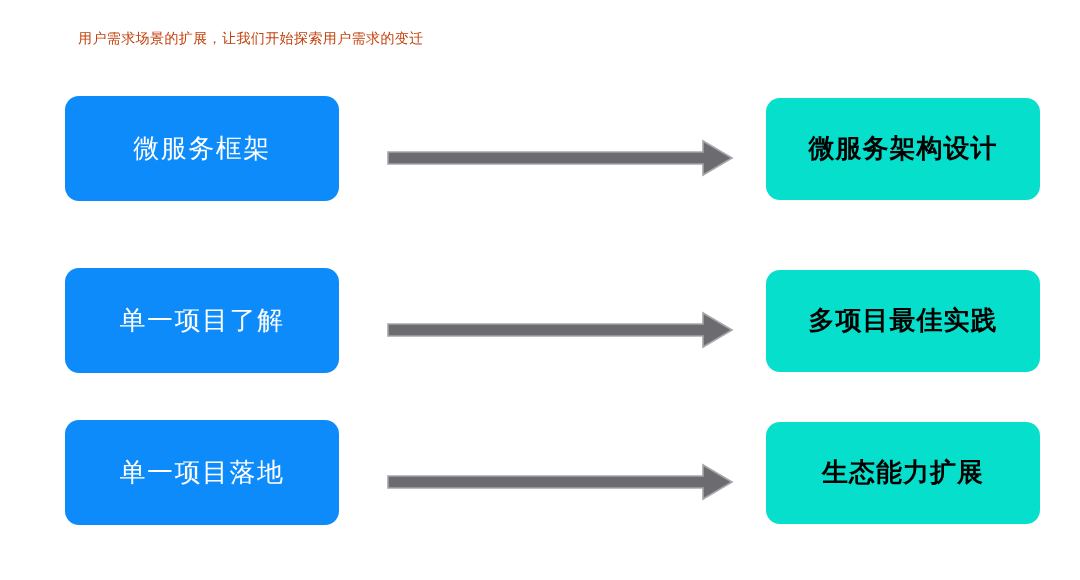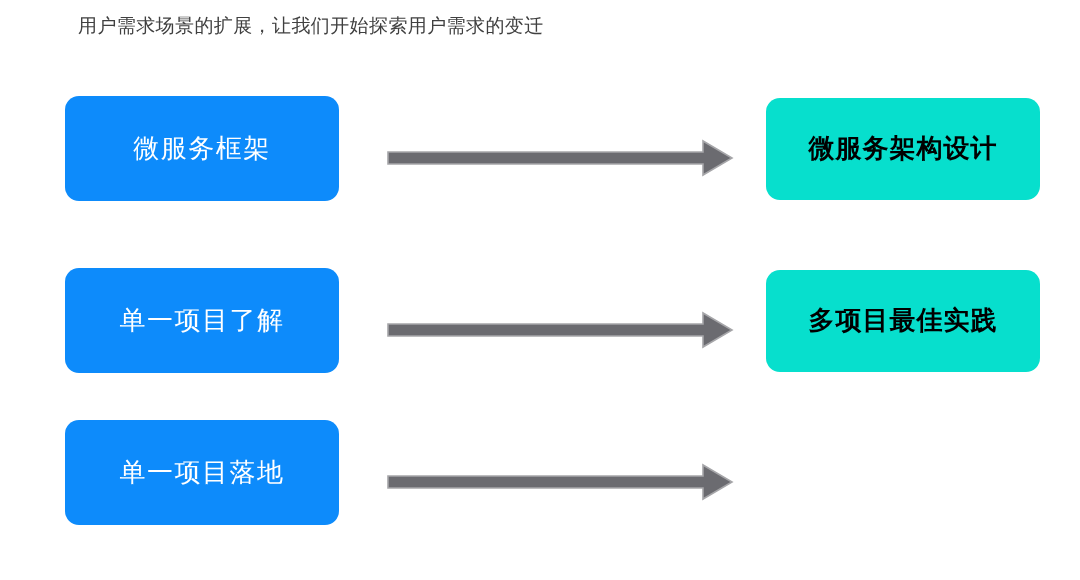--- a/index.html
+++ b/index.html
@@ -17,24 +17,24 @@
     position: relative;
     width: 1080px;
     height: 580px;
     background: #ffffff;
   }
 
   
   .slide-title {
     position: absolute;
     left: 78px;
-    top: 12px;
-    font-size: 19px;
+    top: 24px;
+    font-size: 14px;
     line-height: 28px;
-    color: #404040;
+    color: #c2410c;
     letter-spacing: 0.4px;
     white-space: nowrap;
     font-weight: 400;
   }
 
   
   .flow-row {
     position: absolute;
     left: 0;
     width: 1080px;
@@ -134,15 +134,18 @@
 
   <div class="flow-row r2">
     <div class="node source">
       <span class="node-label">单一项目落地</span>
     </div>
     <div class="flow-arrow">
       <svg viewBox="0 0 350 40" xmlns="http://www.w3.org/2000/svg" aria-hidden="true">
         <polygon points="3,14 318,14 318,3 347,20 318,37 318,26 3,26" fill="#6b6b70" stroke="#a6a6a9" stroke-width="1.6" stroke-linejoin="miter"></polygon>
       </svg>
     </div>
+    <div class="node target">
+      <span class="node-label">生态能力扩展</span>
+    </div>
   </div>
 
 </div>
 
 </body></html>

